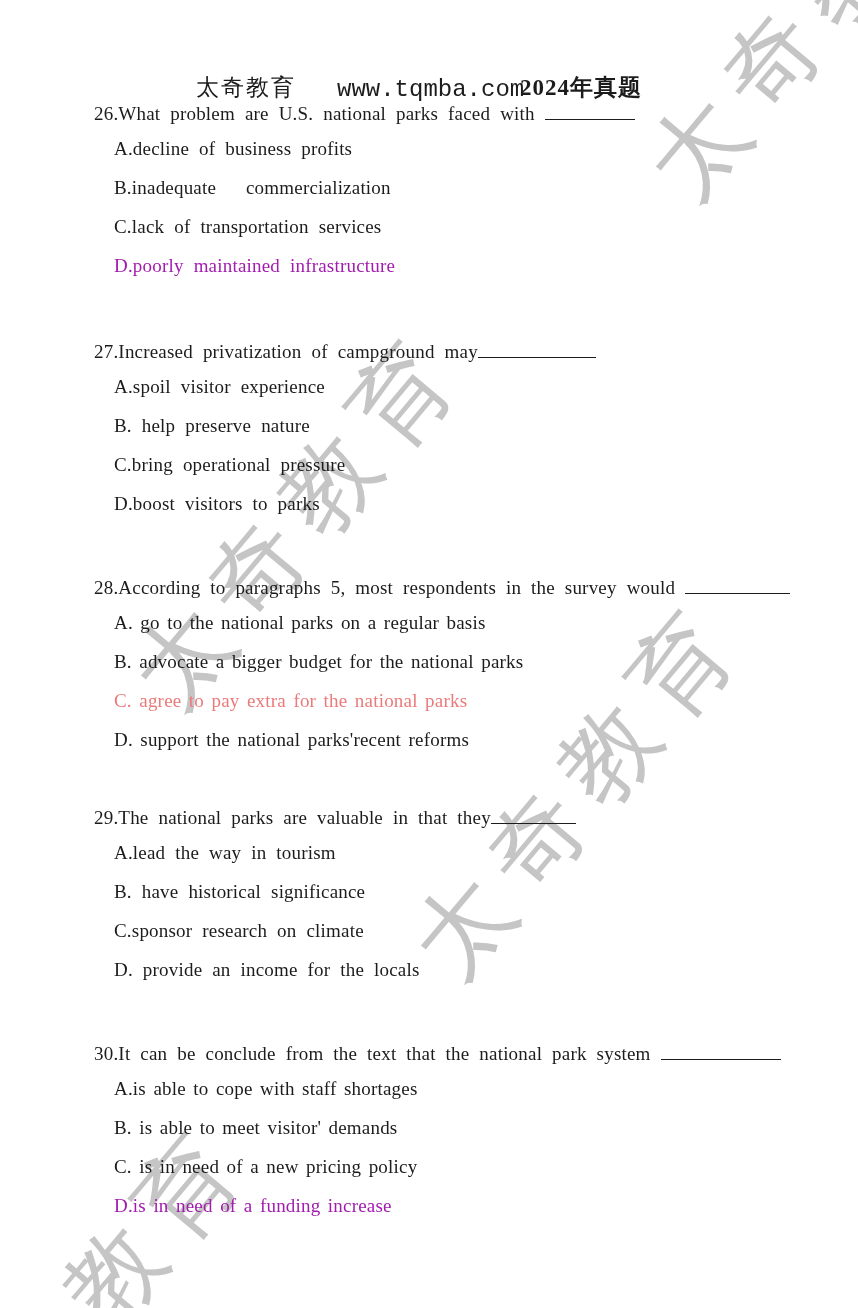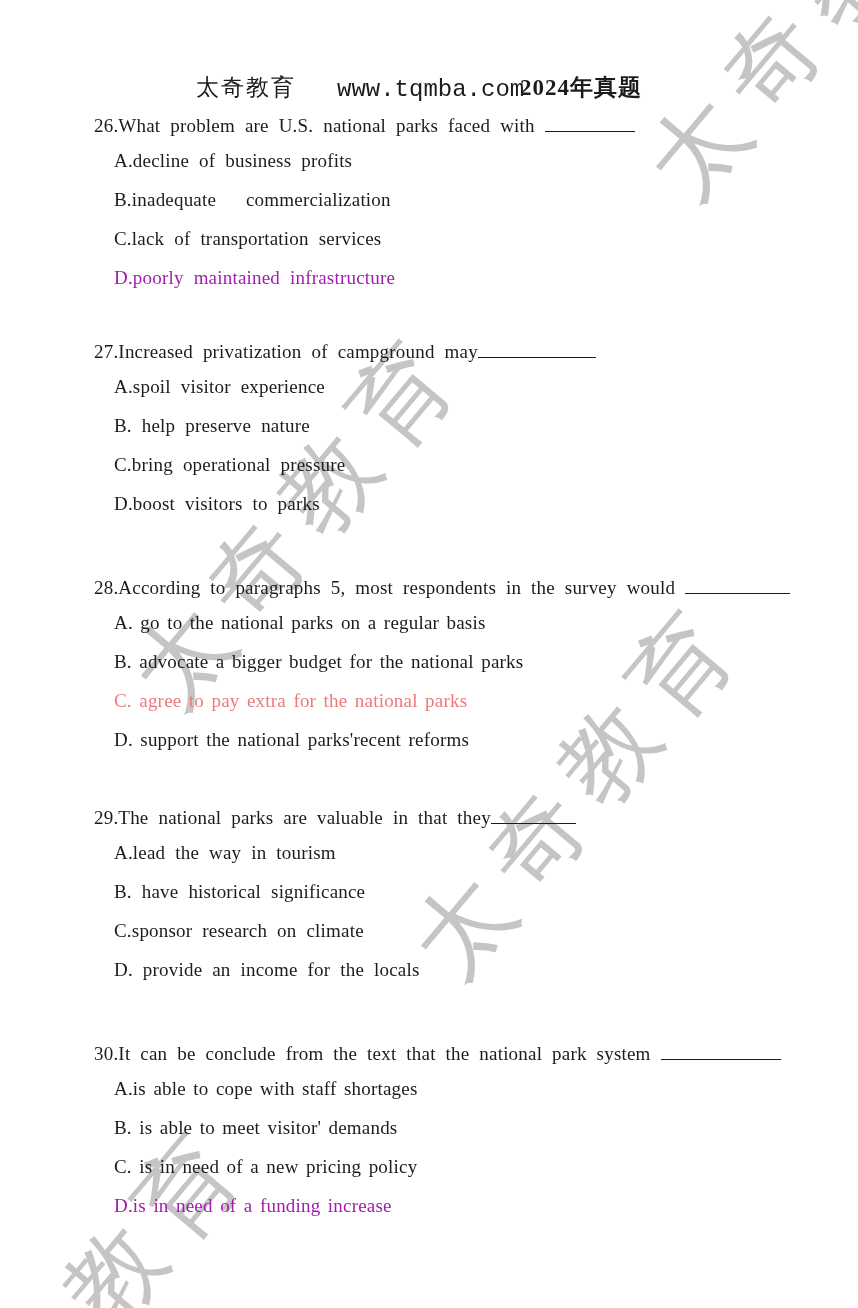--- a/index.html
+++ b/index.html
@@ -49,21 +49,21 @@
   }
   .opt{
     margin-left:20px;
     margin-top:17px;
     font-size:19px;line-height:22px;
     word-spacing:5px;letter-spacing:0.2px;
     white-space:pre-wrap;
   }
   .stem + .opt{margin-top:13px;}
   
-  .q0{top:115px;}  .q0 .blank{width:90px;}
+  .q0{top:103px;}  .q0 .blank{width:90px;}
   .q1{top:341px;}  .q1 .blank{width:118px;}
   .q2{top:577px;}  .q2 .blank{width:105px;}
   .q3{top:807px;}  .q3 .blank{width:85px;}
   .q4{top:1043px;} .q4 .blank{width:120px;}
   .q2 .opt,.q4 .opt{word-spacing:2.5px;}
   
   .dark-red{color:#a21caf;}
   .light-red{color:#ec7a7a;}
 </style>
 </head>

